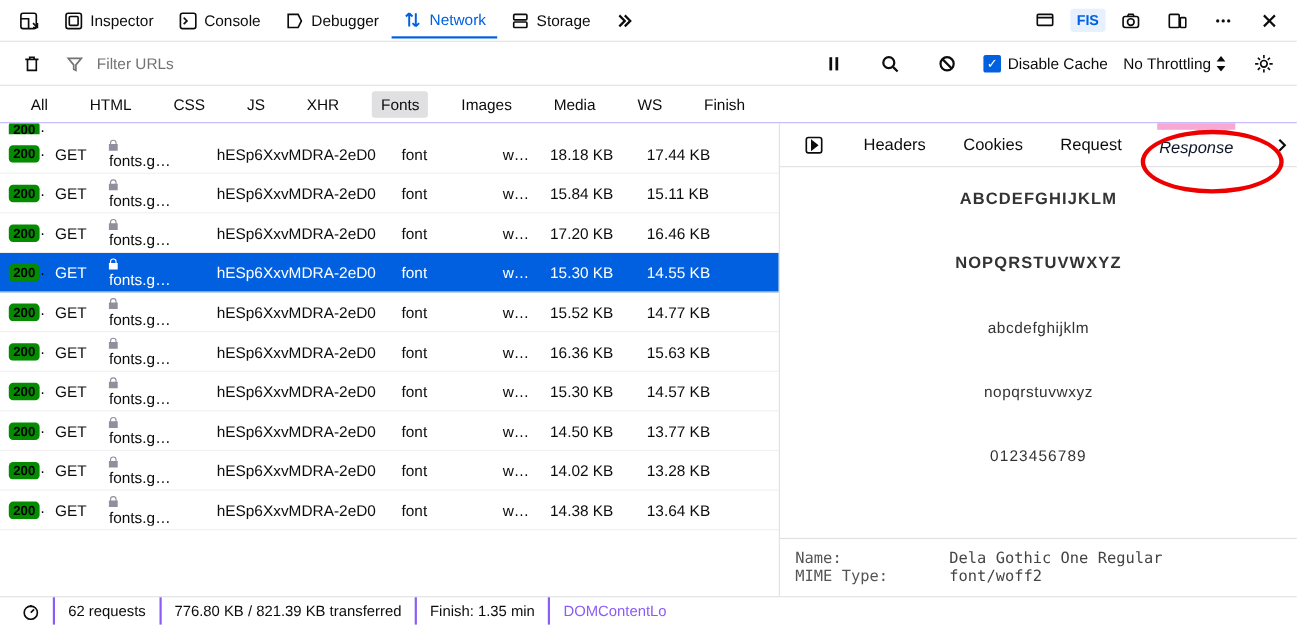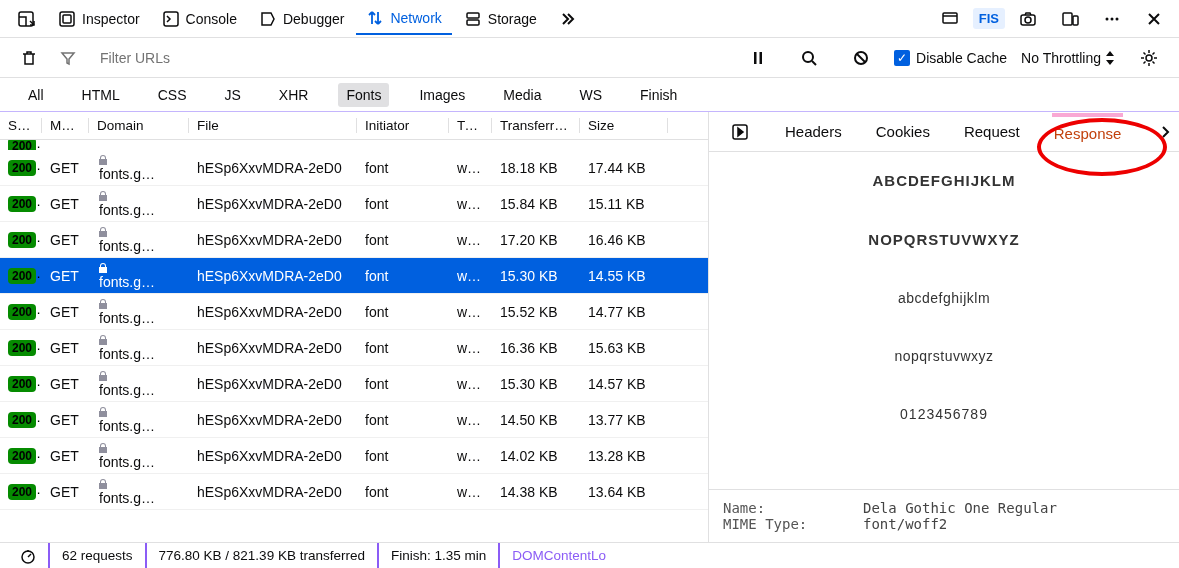--- a/index.html
+++ b/index.html
@@ -9,21 +9,21 @@
   .top-toolbar { display: flex; align-items: center; height: 38px; border-bottom: 1px solid #e0e0e1; padding: 0 6px; gap: 2px; }
   .tool-btn { display: inline-flex; align-items: center; gap: 6px; padding: 6px 10px; cursor: pointer; border-radius: 3px; font-size: 14px; }
   .tool-btn.active { color: #0060df; border-bottom: 2px solid #0060df; border-radius:0; }
   .tool-btn .icon { display:inline-flex; align-items:center; justify-content:center; }
   .top-right { margin-left: auto; display: flex; align-items: center; gap: 4px; }
   .pill { display:inline-flex; align-items:center; justify-content:center; padding:3px 6px; border-radius:3px; font-size:13px; }
   .pill.fis { background:#e6f0ff; color:#0060df; font-weight:600; }
   
   
   .sub-toolbar { display:flex; align-items:center; height: 40px; border-bottom: 1px solid #e0e0e1; padding: 0 10px; gap:12px; }
-  .filter-box { display:flex; align-items:center; gap:24px; flex:1; color:#737373; font-size:14px; }
+  .filter-box { display:flex; align-items:center; gap:12px; flex:1; color:#737373; font-size:14px; }
   .filter-box input { border:none; outline:none; font-size:14px; flex:1; }
   .filter-box input::placeholder { color:#737373; }
   .sub-right { display:flex; align-items:center; gap:14px; }
   .chk { width:16px; height:16px; background:#0060df; border-radius:2px; display:inline-flex; align-items:center; justify-content:center; color:#fff; font-size:12px; }
   .throt { display:flex; align-items:center; gap:4px; font-size:14px; }
   
   
   .filter-row { display:flex; align-items:center; height: 34px; padding: 0 20px; gap: 22px; font-size:14px; border-bottom: 1px solid #c4b5fd; }
   .filter-item { padding: 4px 8px; cursor:pointer; border-radius:3px; }
   .filter-item.selected { background:#e0e0e2; }
@@ -42,21 +42,21 @@
   .row > div { padding: 0 8px; white-space:nowrap; overflow:hidden; text-overflow:ellipsis; }
   .row .lock { color:#8f8f9d; padding-right:2px; }
   .row.selected .lock { color:#fff; }
   .c-st { width:42px; } .c-me { width:47px; } .c-do { width:100px; } .c-fi { width:168px; } .c-in { width:92px; } .c-ty { width:43px; } .c-tr { width:88px; } .c-sz { width:88px; }
   .status-pill { display:inline-block; background:#058b00; color:#000000; font-size:12px; font-weight:600; padding:1px 4px; border-radius:4px; }
   .row.partial { height:10px; overflow:hidden; border-bottom:none; }
   
   
   .detail-tabs { display:flex; height:40px; align-items:center; border-bottom:1px solid #e0e0e1; gap:30px; padding-left:18px; font-size:15px; position:relative; }
   .detail-tab { cursor:pointer; padding:8px 2px; }
-  .detail-tab.active { color:#c2410c; border-top:4px solid #f9a8d4; margin-top:-1px; }
+  .detail-tab.active { color:#0f172a; border-top:6px solid #f9a8d4; margin-top:-1px;font-style:italic; }
   .play-icon { padding:4px; }
   .chev-btn { position:absolute; right:6px; }
   .preview { flex:1; padding: 20px 10px; text-align:center; color:#333; font-size:15px; letter-spacing:1px; display:flex; flex-direction:column; gap:42px; align-items:center; overflow:hidden; }
   .preview .row1 { font-weight:700; }
   .preview .row3 { font-size:14px; letter-spacing:0.5px; }
   .preview .row4 { font-size:14px; letter-spacing:0.5px; }
   .preview .row5 { font-size:14px; letter-spacing:1px; }
   .meta { border-top:1px solid #e0e0e1; padding:10px 14px; font-family: ui-monospace, Menlo, Consolas, monospace; font-size:14px; color:#444; }
   .meta-row { display:flex; }
   .meta-row .k { width:140px; color:#555; }
@@ -261,30 +261,20 @@
   <div class="filter-item">XHR</div>
   <div class="filter-item selected">Fonts</div>
   <div class="filter-item">Images</div>
   <div class="filter-item">Media</div>
   <div class="filter-item">WS</div>
   <div class="filter-item">Finish</div>
 </div>
 
 <div class="main">
   <div class="left-pane">
-    <div class="tbl-head">
-      <div class="c-st">St…</div>
-      <div class="c-me">M…</div>
-      <div class="c-do">Domain</div>
-      <div class="c-fi">File</div>
-      <div class="c-in">Initiator</div>
-      <div class="c-ty">Ty…</div>
-      <div class="c-tr">Transferr…</div>
-      <div class="c-sz">Size</div>
-    </div>
     <div class="tbl-body" id="tbl-body">
         <div class="row partial">
           <div class="c-st"><span class="status-pill">200</span></div>
         </div>
         <div class="row">
     <div class="c-st"><span class="status-pill">200</span></div>
     <div class="c-me">GET</div>
     <div class="c-do"><span class="lock"><svg width="12" height="12" viewBox="0 0 12 12" fill="currentColor">
                 <path d="M3 5V4a3 3 0 016 0v1h1v6H2V5h1zm1 0h4V4a2 2 0 00-4 0v1z"></path>
               </svg></span> fonts.g…</div>

